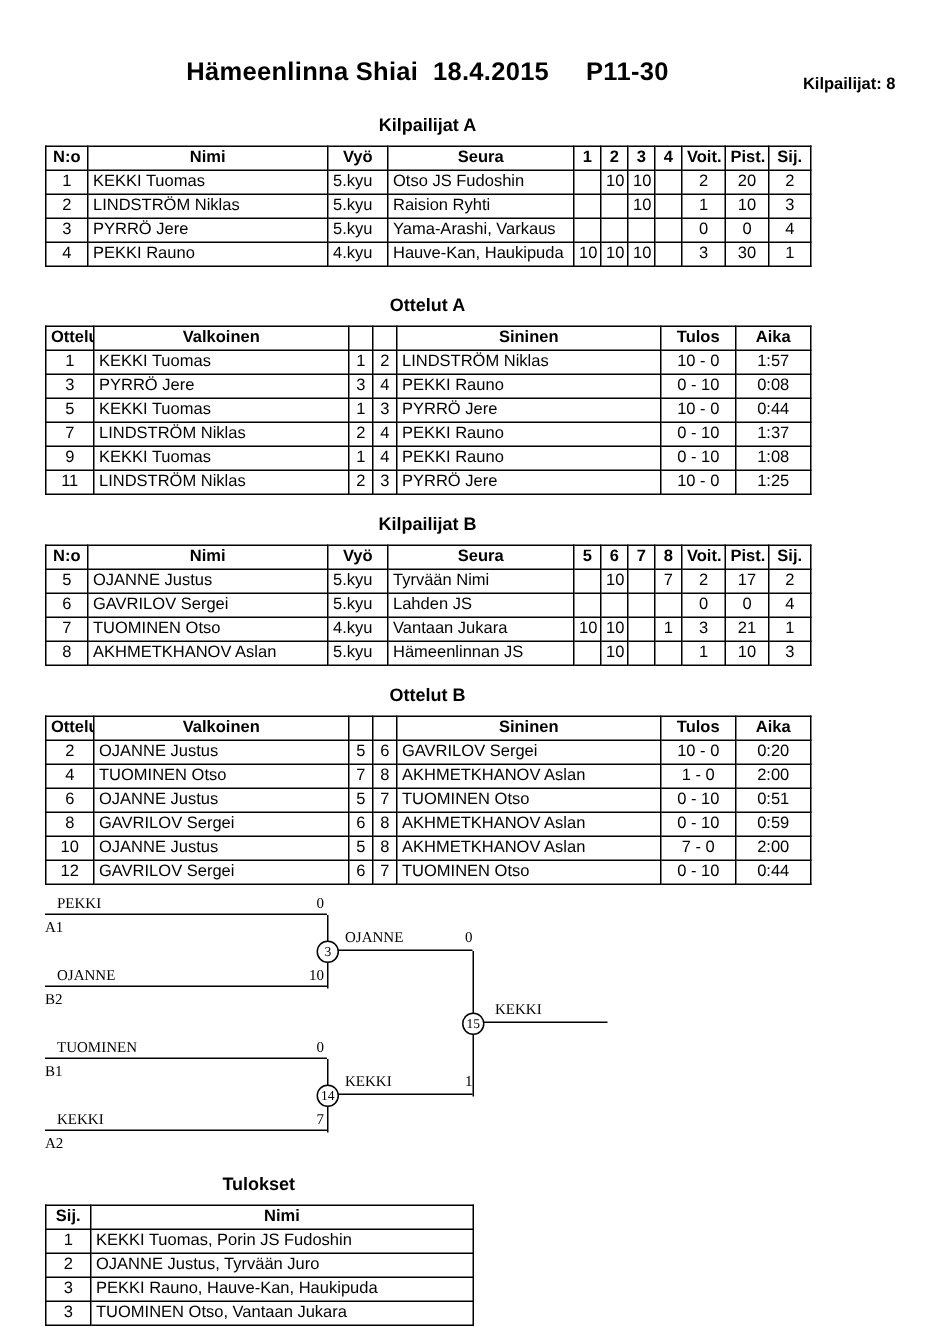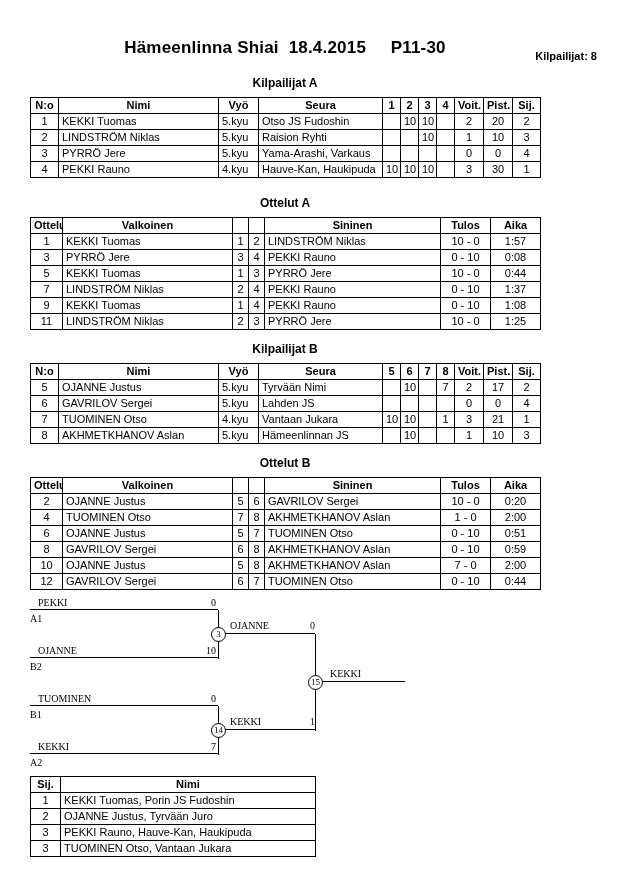--- a/index.html
+++ b/index.html
@@ -418,20 +418,21 @@
     </div>
 
     <div class="b-vert" style="left:285px;top:40px;height:97px"></div>
     <div class="b-circle" style="left:278px;top:81px">15</div>
     <div class="b-winner" style="left:285px;top:72px;width:90px">
       <span class="b-final-name">KEKKI</span>
     </div>
   </div>
 
   <div>
+    <div class="section-title" style="width:285px;margin-top:6px">Tulokset</div>
     <table class="tbl t-cols">
         <thead>
           <tr>
             <th>Sij.</th>
             <th>Nimi</th>
           </tr>
         </thead>
         <tbody>
           <tr>
             <td>1</td>

